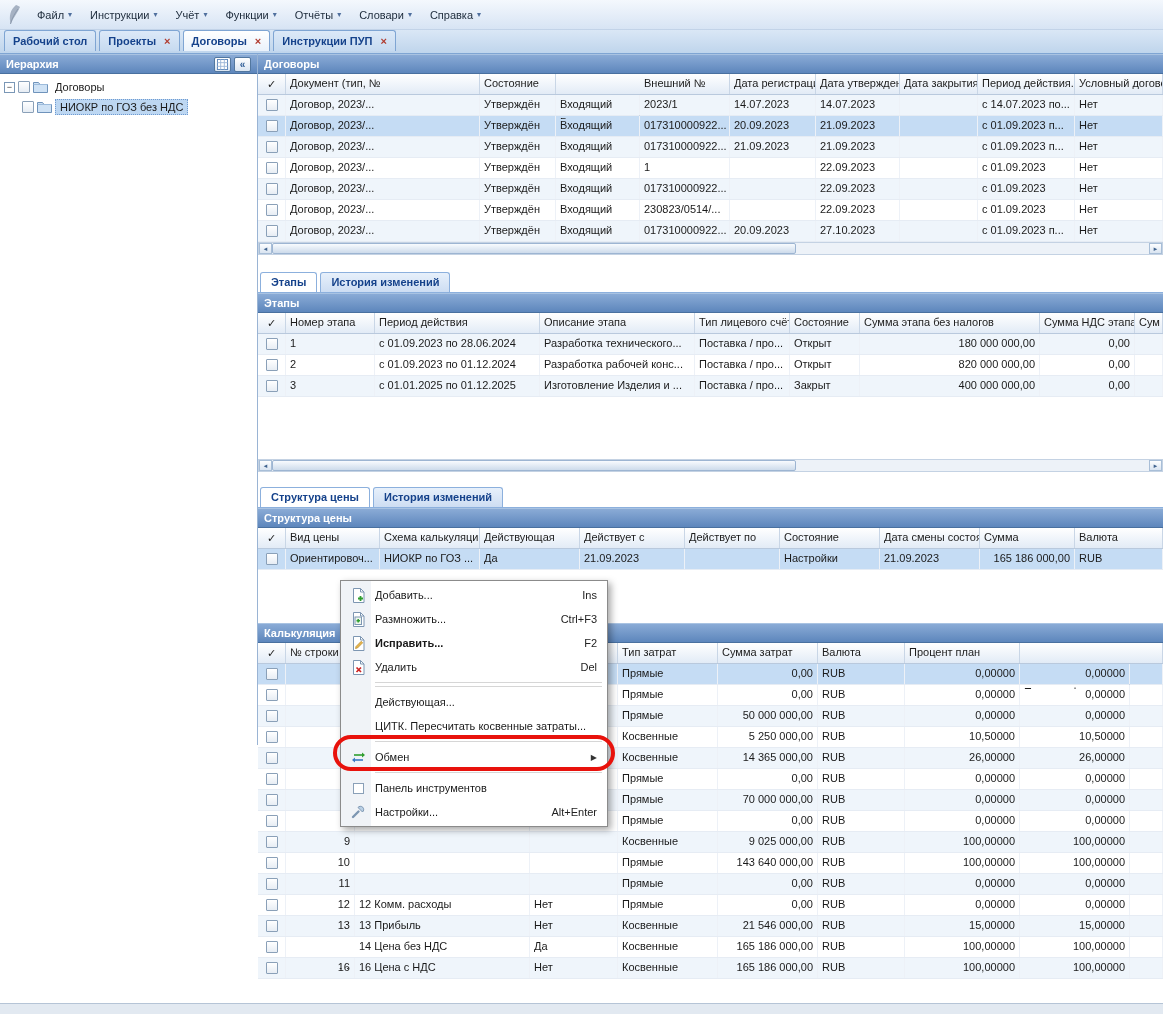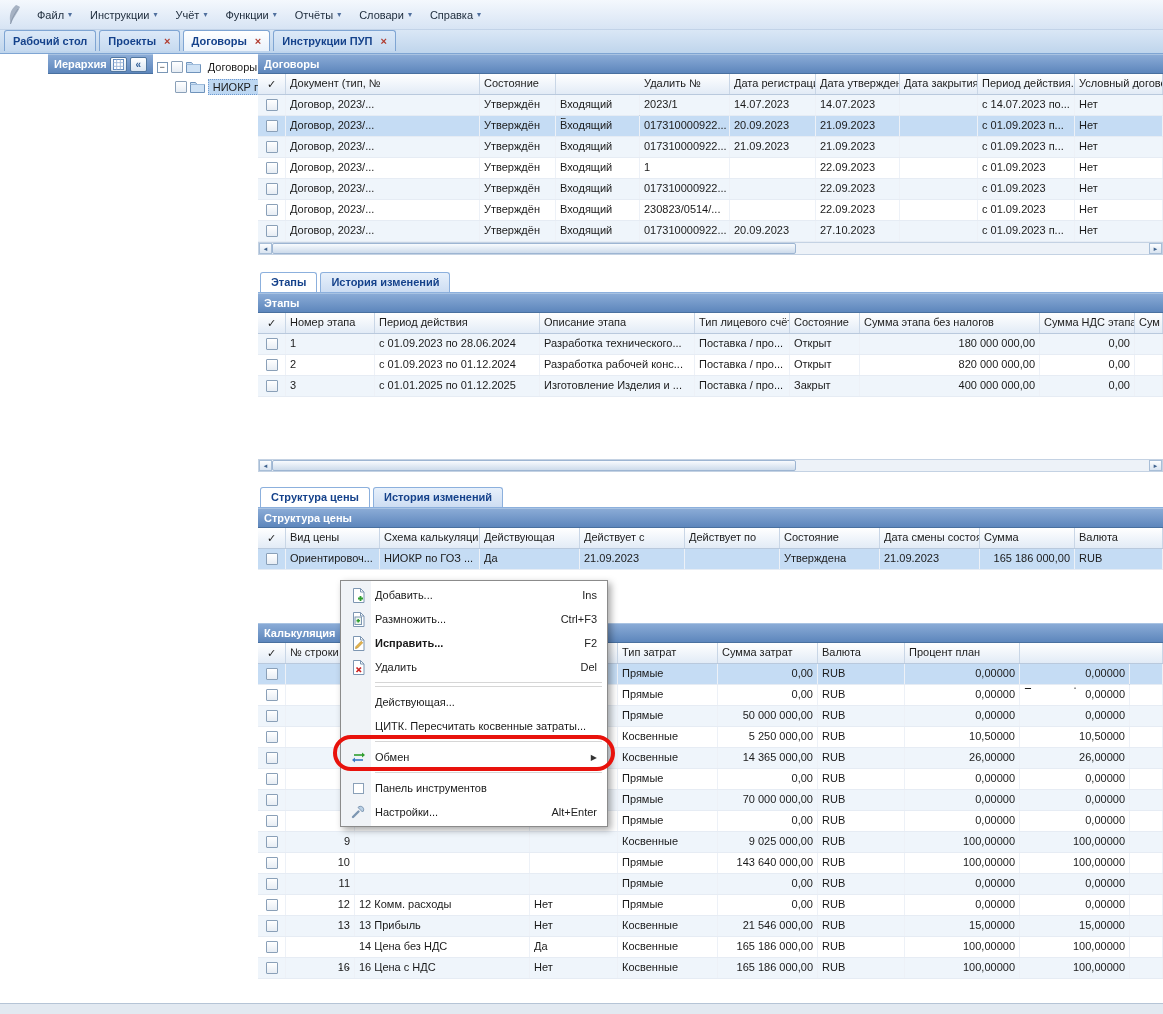--- a/index.html
+++ b/index.html
@@ -13,21 +13,21 @@
 .menu-item{display:flex;align-items:center;gap:4px;padding:4px 9px;color:#1c2a3a;cursor:default;}
 .caret{font-size:8px;color:#4f6f9d;}
 
 
 .tabbar{position:absolute;left:0;top:30px;width:100%;height:24px;background:linear-gradient(#dae7f6,#bfd5ec);border-bottom:1px solid #7fa5d3;display:flex;padding-left:4px;}
 .tab{height:21px;line-height:19px;display:flex;align-items:center;gap:6px;padding:0 8px;margin-right:3px;border:1px solid #7fa5d3;border-bottom:none;border-radius:3px 3px 0 0;background:linear-gradient(#dcead9,#c6daf0);background:linear-gradient(#dce9f8,#c6daf0);color:#15428b;font-weight:bold;}
 .tab.active{background:linear-gradient(#ffffff,#eaf2fb);}
 .tab-close{color:#b03a2e;font-weight:bold;font-size:11px;line-height:1;margin-left:2px;}
 
 
-.left-panel{position:absolute;left:0;top:54px;width:258px;height:691px;border-right:1px solid #9ab4d4;background:#fff;display:flex;flex-direction:row;padding-left:48px;}
+.left-panel{position:absolute;left:0;top:54px;width:258px;height:691px;border-right:1px solid #9ab4d4;background:#fff;display:flex;flex-direction:column;}
 .panel-header{height:20px;flex:0 0 auto;background:linear-gradient(#8aabd6,#5d86bc);border-top:1px solid #a9c3e2;border-bottom:1px solid #49709f;color:#fff;font-weight:bold;display:flex;align-items:center;justify-content:space-between;padding:0 6px;}
 .ph-buttons{display:flex;align-items:center;}
 .ph-btn{width:17px;height:15px;margin-left:3px;background:linear-gradient(#ffffff,#d9e5f2);border:1px solid #52779f;border-radius:2px;color:#2d5c96;font-size:10px;line-height:13px;text-align:center;display:inline-flex;align-items:center;justify-content:center;}
 .tree{flex:1;background:#fff;padding-top:3px;}
 .tree-row{height:20px;display:flex;align-items:center;}
 .expander{width:11px;height:11px;border:1px solid #7a97b6;background:#fff;font-size:9px;line-height:9px;text-align:center;color:#333;margin-right:3px;flex:0 0 auto;}
 .cbx{width:12px;height:12px;border:1px solid #8aa0b8;background:linear-gradient(#ffffff,#e7edf4);border-radius:1px;display:inline-block;flex:0 0 auto;}
 .tree .cbx{margin-right:3px;}
 .tree-folder{display:inline-flex;margin-right:3px;flex:0 0 auto;}
 .tree-label{padding:1px 4px;white-space:nowrap;}
@@ -178,21 +178,21 @@
 
   <div class="panel-header">
     <span>Договоры</span>
   </div>
   <div class="datatable">
       <div class="thead">
         <div class="th cb-col">✓</div>
         <div class="th" style="width: 194px;">Документ (тип, №</div>
         <div class="th" style="width: 76px;">Состояние</div>
         <div class="th" style="width: 84px; margin-top: 39px;">Вид</div>
-        <div class="th" style="width: 90px;">Удалить №</div>
+        <div class="th" style="width: 90px;">Внешний №</div>
         <div class="th" style="width: 86px;">Дата регистрации.</div>
         <div class="th" style="width: 84px;">Дата утверждения</div>
         <div class="th" style="width: 78px;">Дата закрытия</div>
         <div class="th" style="width: 97px;">Период действия...</div>
         <div class="th" style="width: 88px;">Условный догово</div>
       </div>
       <div class="tbody">
         <div class="trow">
           <div class="td cb-col">
             <span class="cbx"></span>
@@ -394,21 +394,21 @@
       <div class="tbody">
         <div class="trow selected">
           <div class="td cb-col">
             <span class="cbx"></span>
           </div>
           <div class="td" style="width: 94px;">Ориентировоч...</div>
           <div class="td" style="width: 100px;">НИОКР по ГОЗ ...</div>
           <div class="td" style="width: 100px;">Да</div>
           <div class="td" style="width: 105px;">21.09.2023</div>
           <div class="td" style="width: 95px;"></div>
-          <div class="td" style="width: 100px;">Утверждена</div>
+          <div class="td" style="width: 100px;">Настройки</div>
           <div class="td" style="width: 100px;">21.09.2023</div>
           <div class="td r" style="width: 95px;">165 186 000,00</div>
           <div class="td" style="width: 88px;">RUB</div>
         </div>
       </div>
     </div>
 
   <div class="spacer" style="height:53px"></div>
 
   <div class="panel-header">

